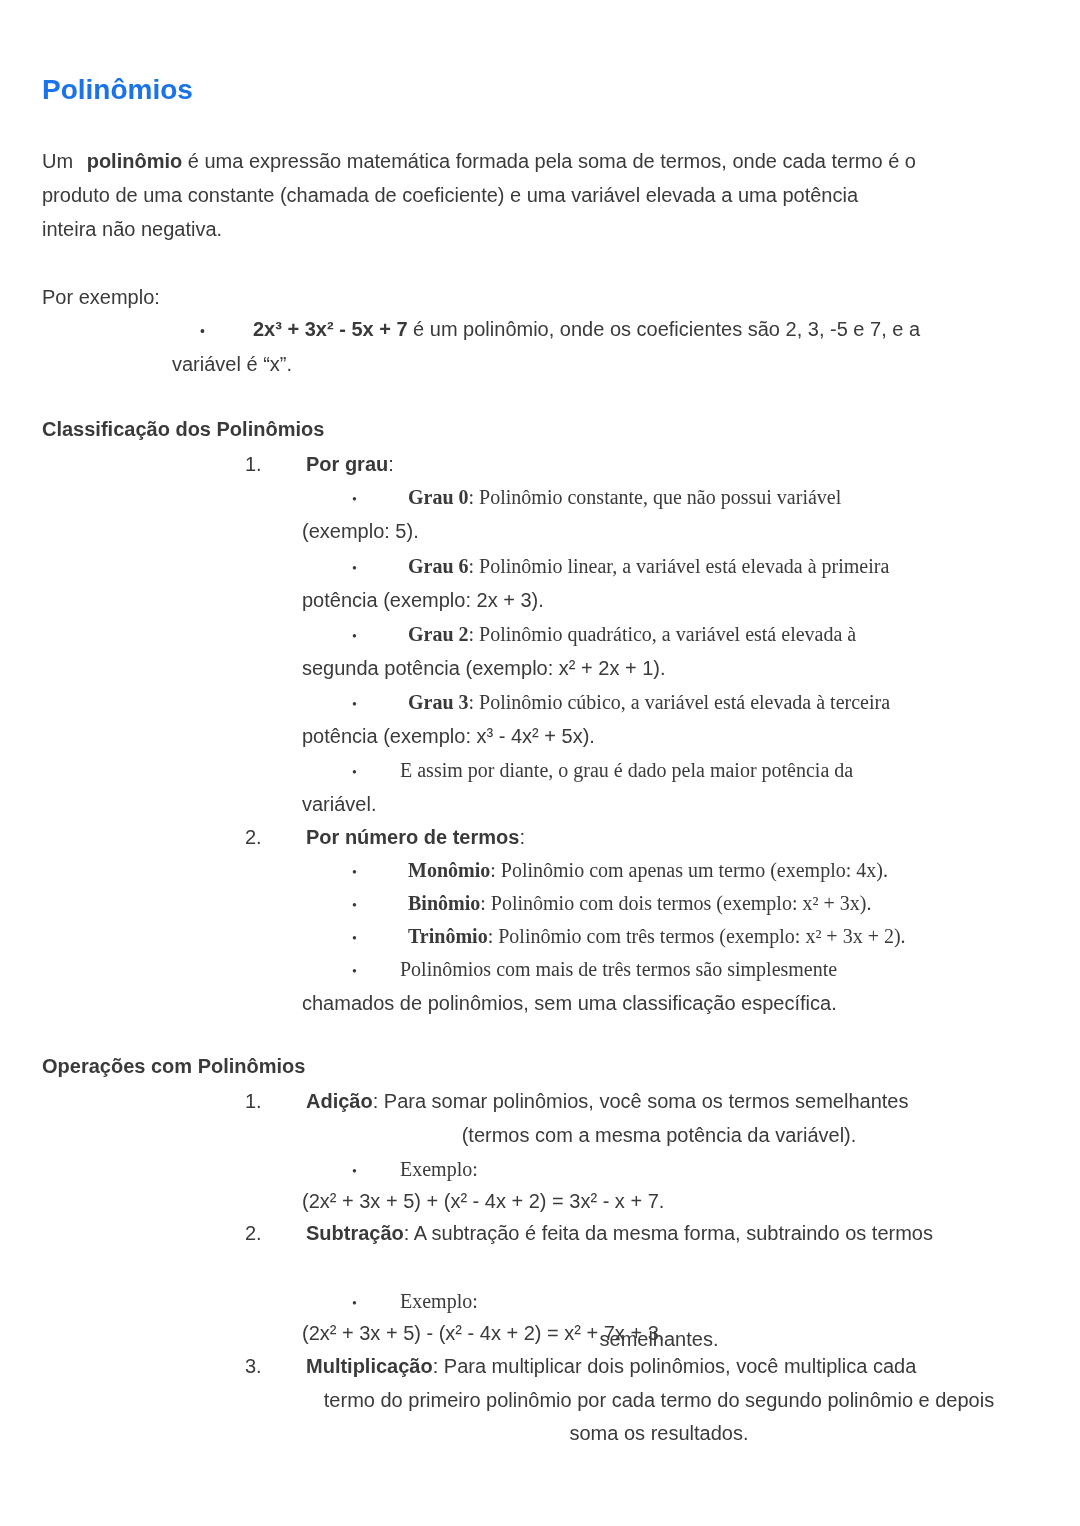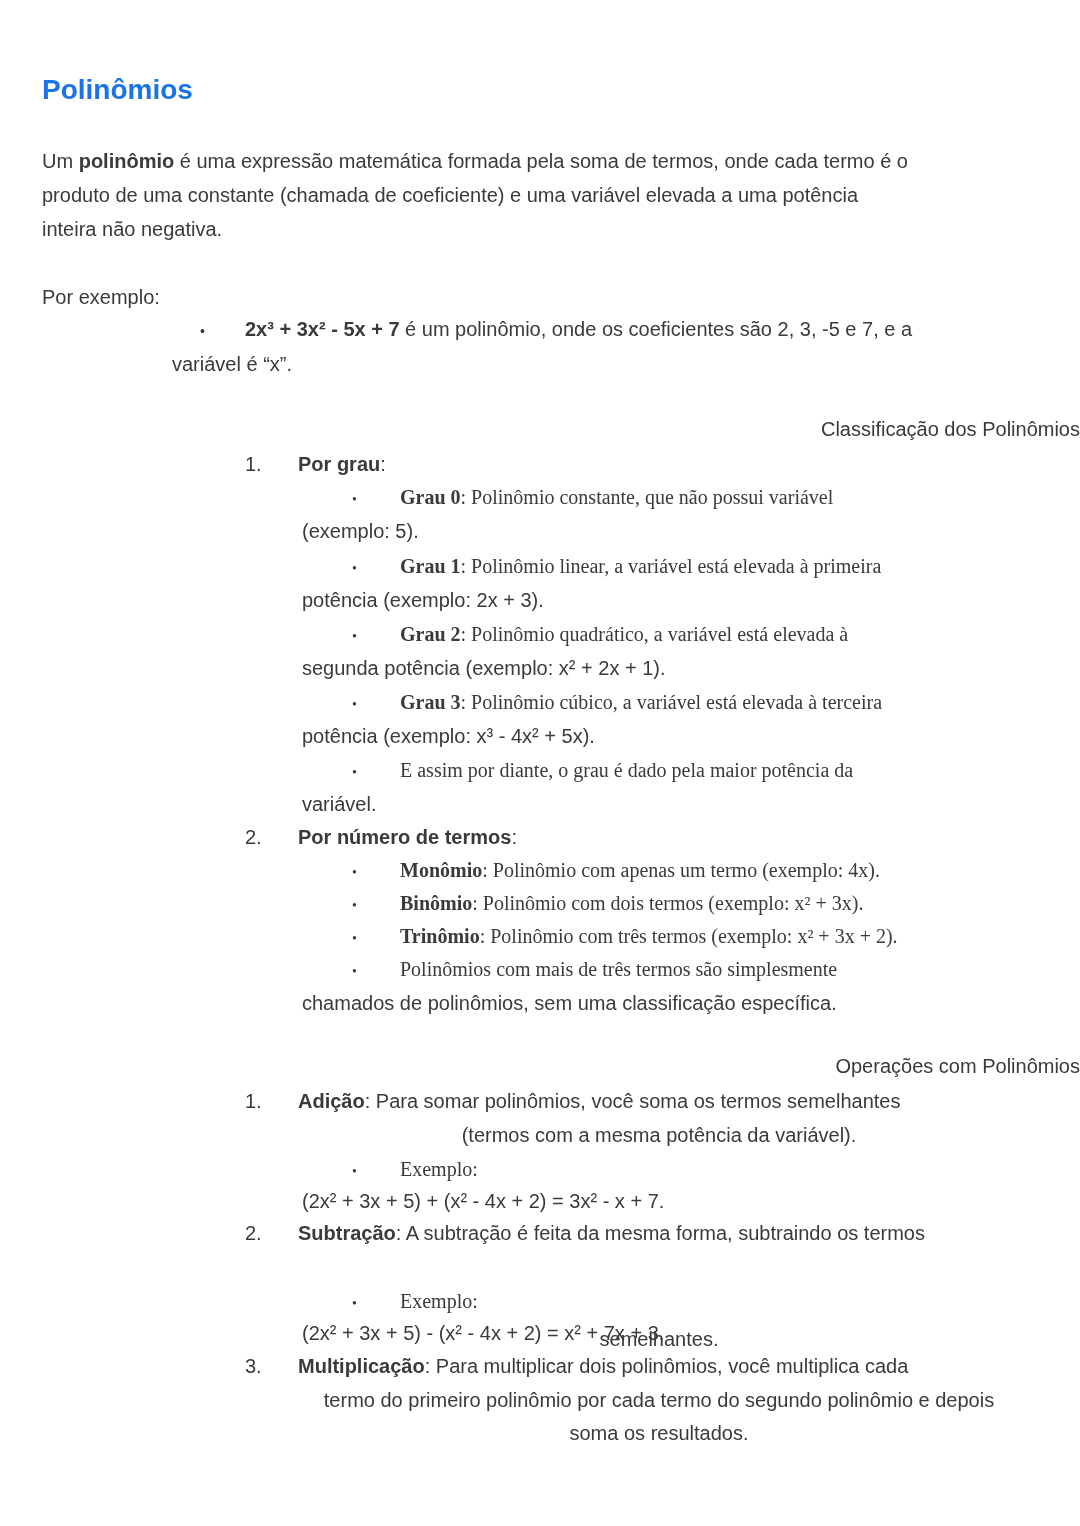--- a/index.html
+++ b/index.html
@@ -32,22 +32,22 @@
   .line {
     position: absolute;
     left: 0;
     width: 1080px;
     height: 34px;
     line-height: 34px;
     font-size: 20px;
     white-space: nowrap;
     color: var(--text-color);
   }
-  .b { font-weight: 700; }
-  .h { font-weight: 400; text-align: right; }
+  .b { font-weight: 700; margin-left: 8px; }
+  .h { font-weight: 700; }
   
   .ind-p  { padding-left: 42px; }
   .ind-b1 { padding-left: 200px; }
   .ind-c1 { padding-left: 172px; }
   .ind-num { padding-left: 245px; }
   .ind-nc  { padding-left: 238px; text-align: center; }
   .ind-b2 { padding-left: 352px; font-family: Liberation Serif, serif; }
   .ind-c2 { padding-left: 302px; }
   .bullet {
     display: inline-block;
@@ -76,21 +76,21 @@
   <div class="line ind-b1" style="top:312px"><span class="bullet w45">•</span><span class="b">2x³ + 3x² - 5x + 7</span><span> é um polinômio, onde os coeficientes são 2, 3, -5 e 7, e a</span></div>
   <div class="line ind-c1" style="top:347px">variável é “x”.</div>
 
   <div class="line ind-p h" style="top:412px">Classificação dos Polinômios</div>
 
   <div class="line ind-num" style="top:447px"><span class="num">1.</span><span class="b">Por grau</span><span>:</span></div>
 
   <div class="line ind-b2" style="top:480px"><span class="bullet w48">•</span><span class="b">Grau 0</span><span>: Polinômio constante, que não possui variável</span></div>
   <div class="line ind-c2" style="top:514px">(exemplo: 5).</div>
 
-  <div class="line ind-b2" style="top:549px"><span class="bullet w48">•</span><span class="b">Grau 1</span><span>: Polinômio linear, a variável está elevada à primeira</span></div>
+  <div class="line ind-b2" style="top:549px"><span class="bullet w48">•</span><span class="b">Grau 6</span><span>: Polinômio linear, a variável está elevada à primeira</span></div>
   <div class="line ind-c2" style="top:583px">potência (exemplo: 2x + 3).</div>
 
   <div class="line ind-b2" style="top:617px"><span class="bullet w48">•</span><span class="b">Grau 2</span><span>: Polinômio quadrático, a variável está elevada à</span></div>
   <div class="line ind-c2" style="top:651px">segunda potência (exemplo: x² + 2x + 1).</div>
 
   <div class="line ind-b2" style="top:685px"><span class="bullet w48">•</span><span class="b">Grau 3</span><span>: Polinômio cúbico, a variável está elevada à terceira</span></div>
   <div class="line ind-c2" style="top:719px">potência (exemplo: x³ - 4x² + 5x).</div>
 
   <div class="line ind-b2" style="top:753px"><span class="bullet w48">•</span><span>E assim por diante, o grau é dado pela maior potência da</span></div>
   <div class="line ind-c2" style="top:787px">variável.</div>

